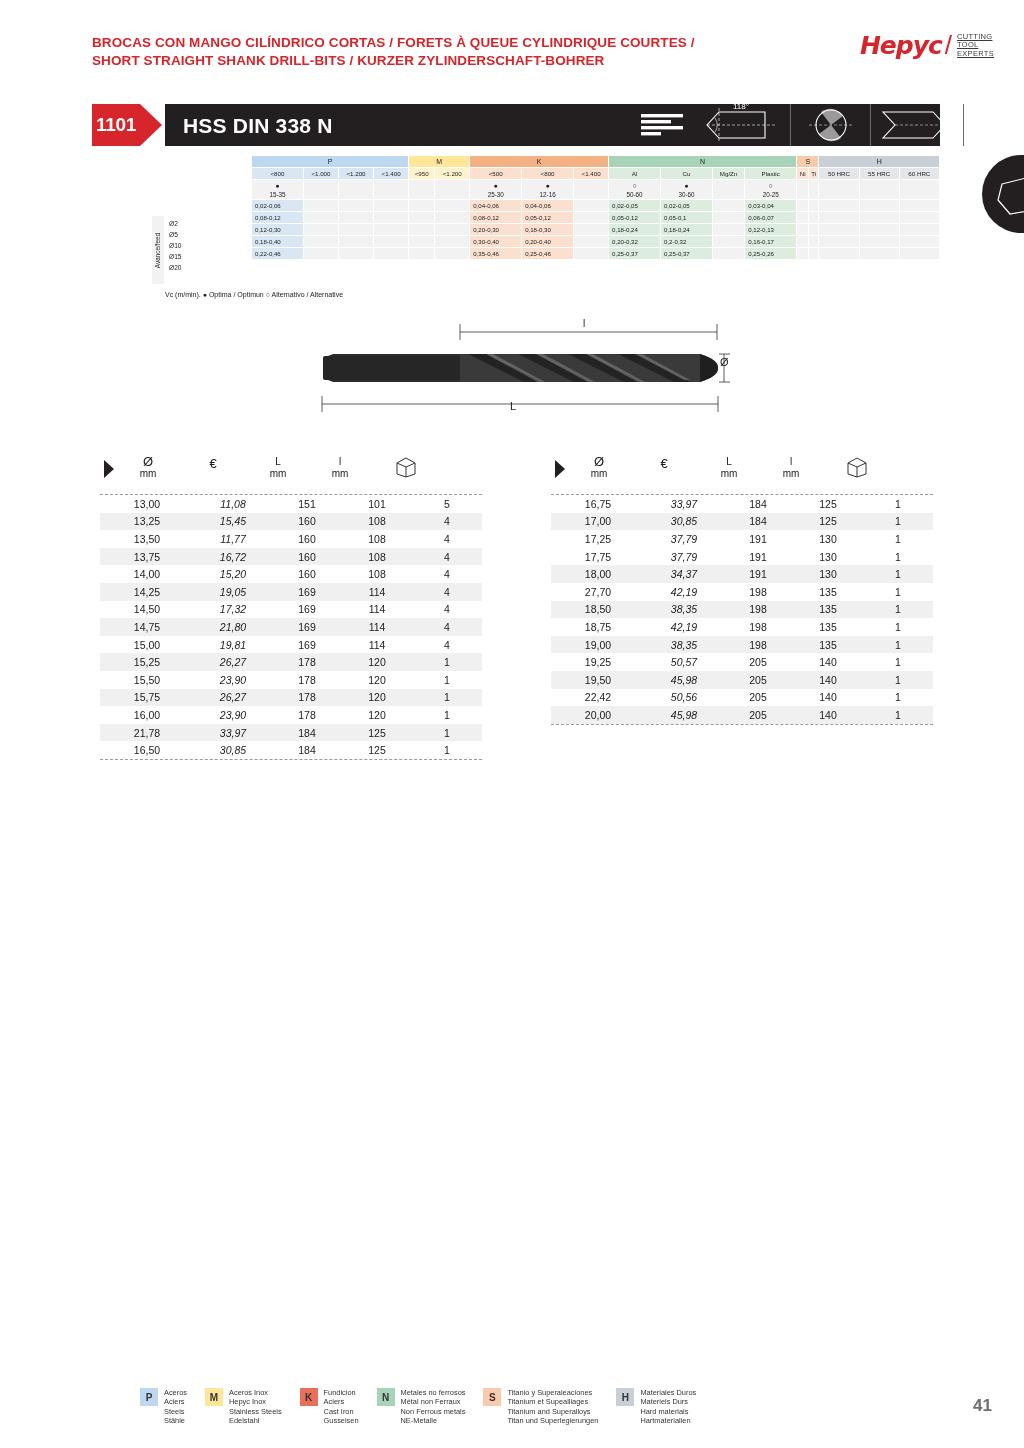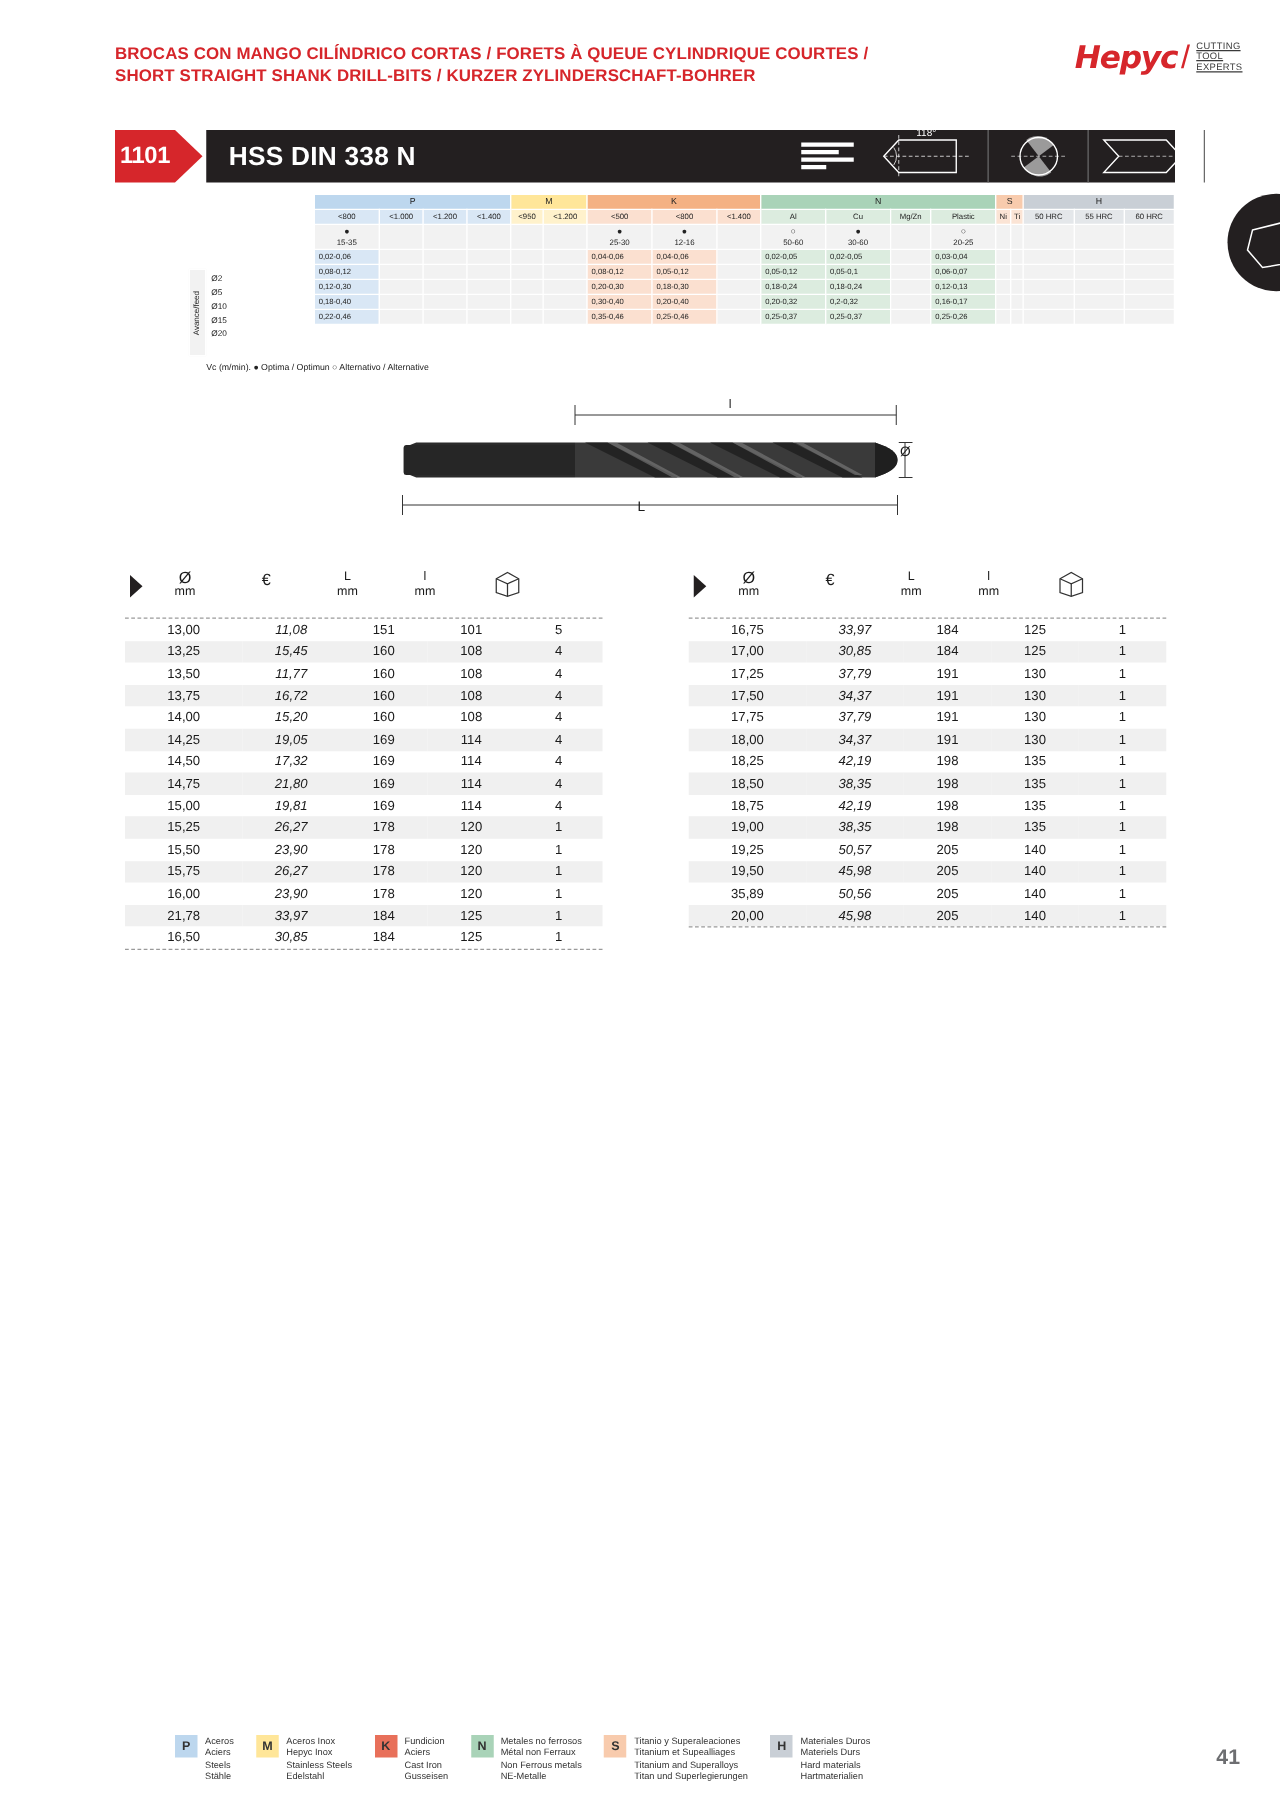--- a/index.html
+++ b/index.html
@@ -610,43 +610,36 @@
           <td style="width: 70px;">125</td>
           <td style="width: 70px;">1</td>
         </tr>
         <tr>
           <td style="width: 94px;">17,25</td>
           <td class="price" style="width: 78px;">37,79</td>
           <td style="width: 70px;">191</td>
           <td style="width: 70px;">130</td>
           <td style="width: 70px;">1</td>
         </tr>
-        <tr class="alt">
-          <td style="width: 94px;">17,50</td>
-          <td class="price" style="width: 78px;">34,37</td>
-          <td style="width: 70px;">191</td>
-          <td style="width: 70px;">130</td>
-          <td style="width: 70px;">1</td>
-        </tr>
         <tr>
           <td style="width: 94px;">17,75</td>
           <td class="price" style="width: 78px;">37,79</td>
           <td style="width: 70px;">191</td>
           <td style="width: 70px;">130</td>
           <td style="width: 70px;">1</td>
         </tr>
         <tr class="alt">
           <td style="width: 94px;">18,00</td>
           <td class="price" style="width: 78px;">34,37</td>
           <td style="width: 70px;">191</td>
           <td style="width: 70px;">130</td>
           <td style="width: 70px;">1</td>
         </tr>
         <tr>
-          <td style="width: 94px;">18,25</td>
+          <td style="width: 94px;">27,70</td>
           <td class="price" style="width: 78px;">42,19</td>
           <td style="width: 70px;">198</td>
           <td style="width: 70px;">135</td>
           <td style="width: 70px;">1</td>
         </tr>
         <tr class="alt">
           <td style="width: 94px;">18,50</td>
           <td class="price" style="width: 78px;">38,35</td>
           <td style="width: 70px;">198</td>
           <td style="width: 70px;">135</td>
@@ -674,21 +667,21 @@
           <td style="width: 70px;">1</td>
         </tr>
         <tr class="alt">
           <td style="width: 94px;">19,50</td>
           <td class="price" style="width: 78px;">45,98</td>
           <td style="width: 70px;">205</td>
           <td style="width: 70px;">140</td>
           <td style="width: 70px;">1</td>
         </tr>
         <tr>
-          <td style="width: 94px;">35,89</td>
+          <td style="width: 94px;">22,42</td>
           <td class="price" style="width: 78px;">50,56</td>
           <td style="width: 70px;">205</td>
           <td style="width: 70px;">140</td>
           <td style="width: 70px;">1</td>
         </tr>
         <tr class="alt">
           <td style="width: 94px;">20,00</td>
           <td class="price" style="width: 78px;">45,98</td>
           <td style="width: 70px;">205</td>
           <td style="width: 70px;">140</td>

